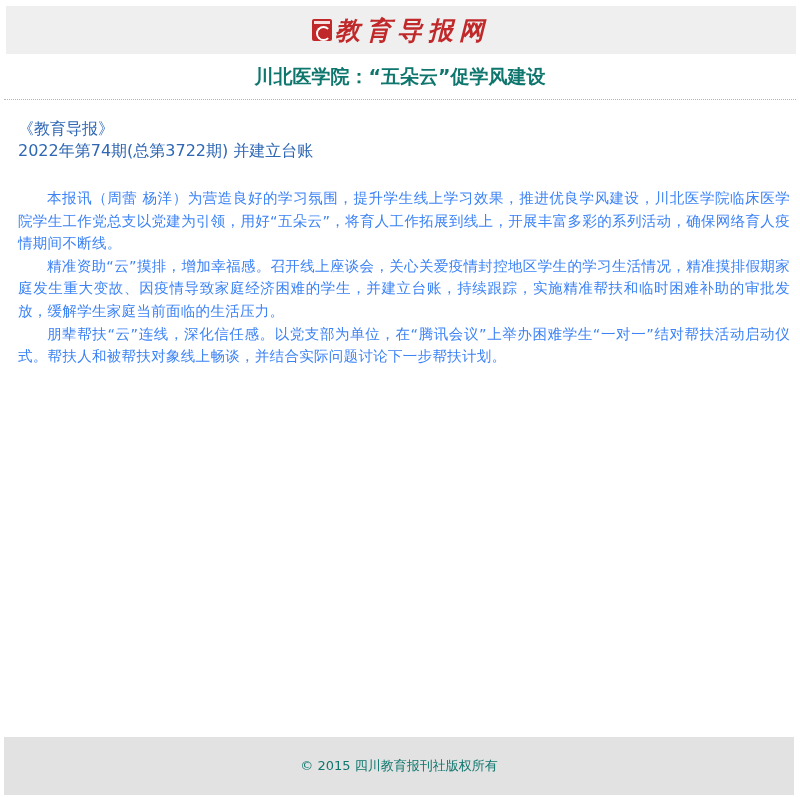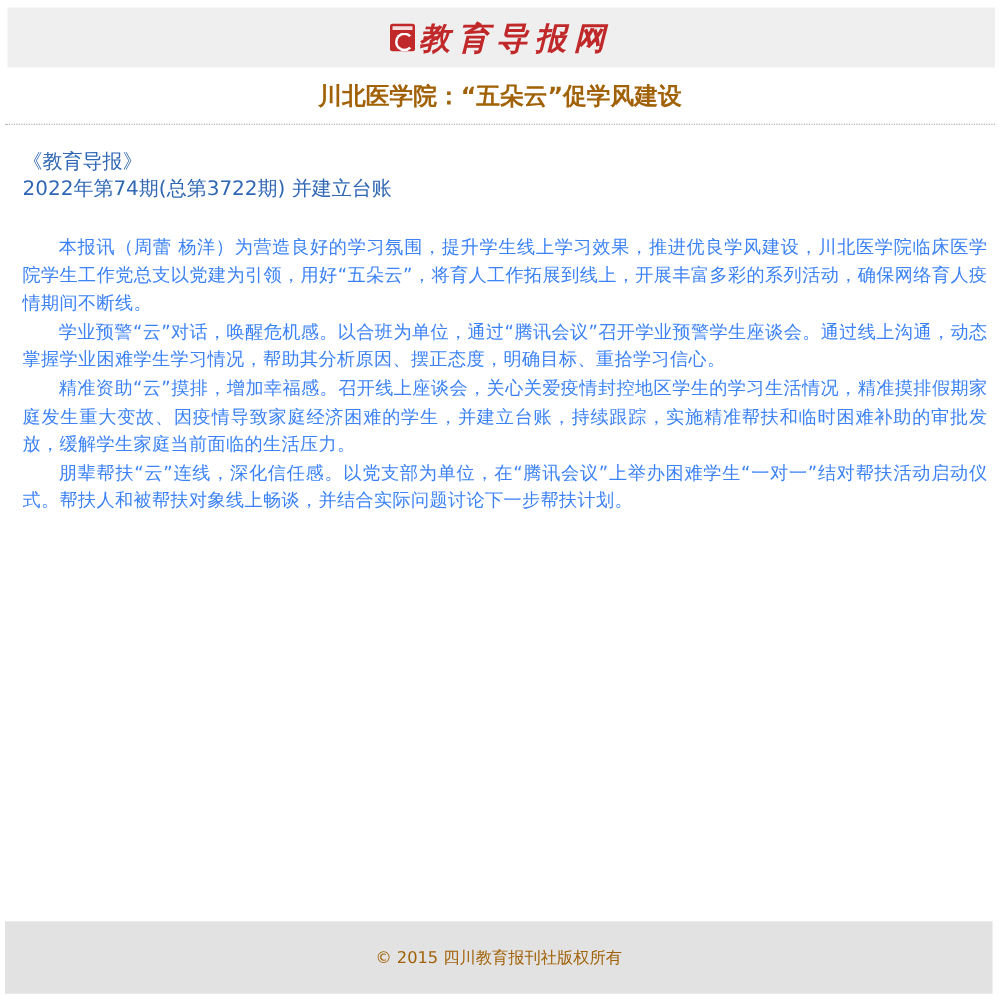--- a/index.html
+++ b/index.html
@@ -25,21 +25,21 @@
       background: #ffffff; opacity: 0.85;
     }
     .logo-text {
       font-family: "DejaVu Serif", "Liberation Serif", serif;
       font-size: 25px; font-weight: bold; color: #c0282a; letter-spacing: 6px;
       font-style: italic;
     }
 
     .article-title {
       position: absolute; left: 0; top: 64px; width: 800px; text-align: center;
-      font-size: 19px; color: #a16207; font-family: "DejaVu Sans", sans-serif;
+      font-size: 19px; color: #0f766e; font-family: "DejaVu Sans", sans-serif;
     }
     .title-divider {
       position: absolute; left: 4px; top: 99px; width: 792px; height: 0;
       border-top: 1px dotted #b5b5b5;
     }
 
     .source {
       position: absolute; left: 18px; top: 118px;
       font-size: 16px; color: #2f67b4; line-height: 22px;
     }
@@ -48,21 +48,21 @@
     .article-body {
       position: absolute; left: 18px; top: 187px; width: 772px;
       font-size: 14.5px; line-height: 22.6px; color: #3b82f6;
     }
     .article-body p { text-indent: 2em; text-align: justify; letter-spacing: 0.3px; }
 
     .footer {
       position: absolute; left: 4px; top: 737px; width: 790px; height: 58px;
       background: #e2e2e2;
       display: flex; align-items: center; justify-content: center;
-      font-size: 13px; color: #a16207;
+      font-size: 13px; color: #0f766e;
     }
   </style>
 </head>
 <body>
 
 <div class="header">
   <div class="logo">
     <span class="logo-mark"></span>
     <span class="logo-text">教育导报网</span>
   </div>
@@ -71,20 +71,19 @@
 <h1 class="article-title">川北医学院：“五朵云”促学风建设</h1>
 <div class="title-divider"></div>
 
 <div class="source">
   <a>《教育导报》</a>
   <a>2022年第74期(总第3722期) 并建立台账</a>
 </div>
 
 <div class="article-body">
   <p>本报讯（周蕾 杨洋）为营造良好的学习氛围，提升学生线上学习效果，推进优良学风建设，川北医学院临床医学院学生工作党总支以党建为引领，用好“五朵云”，将育人工作拓展到线上，开展丰富多彩的系列活动，确保网络育人疫情期间不断线。</p>
-  <p>学业预警“云”对话，唤醒危机感。以合班为单位，通过“腾讯会议”召开学业预警学生座谈会。通过线上沟通，动态掌握学业困难学生学习情况，帮助其分析原因、摆正态度，明确目标、重拾学习信心。</p>
   <p>精准资助“云”摸排，增加幸福感。召开线上座谈会，关心关爱疫情封控地区学生的学习生活情况，精准摸排假期家庭发生重大变故、因疫情导致家庭经济困难的学生，并建立台账，持续跟踪，实施精准帮扶和临时困难补助的审批发放，缓解学生家庭当前面临的生活压力。</p>
   <p>朋辈帮扶“云”连线，深化信任感。以党支部为单位，在“腾讯会议”上举办困难学生“一对一”结对帮扶活动启动仪式。帮扶人和被帮扶对象线上畅谈，并结合实际问题讨论下一步帮扶计划。</p>
 </div>
 
 <div class="footer">
   <span>© 2015 四川教育报刊社版权所有</span>
 </div>
 
 </body></html>

